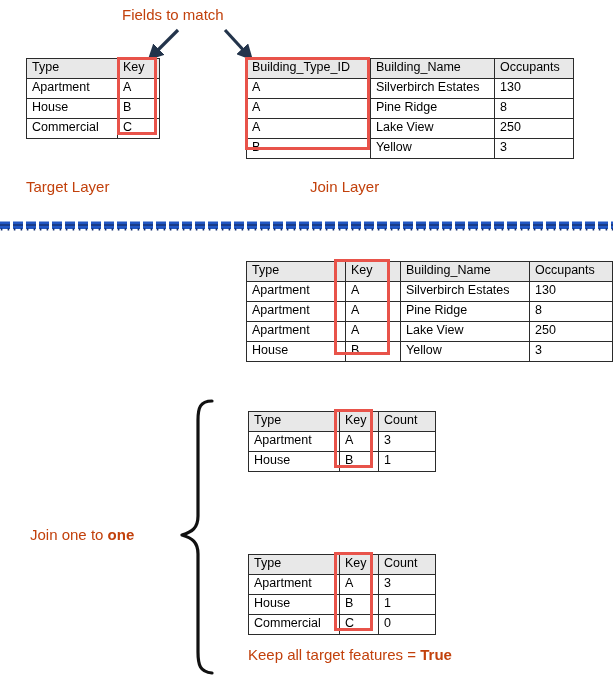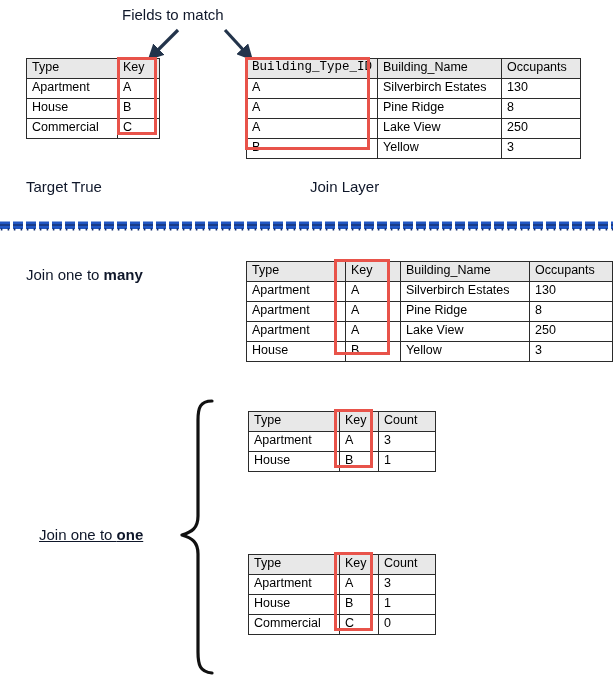--- a/index.html
+++ b/index.html
@@ -16,21 +16,21 @@
     width: 613px;
     height: 689px;
     overflow: hidden;
     background: #ffffff;
   }
   .abs { position: absolute; }
 
   
   .label {
     font-size: 14.5px;
-    color: #0f172a;
+    color: #c2410c;
     white-space: nowrap;
     line-height: 1.15;
   }
   .label.big { font-size: 15px; }
   .label b { font-weight: bold; }
 
   
   table.tbl {
     border-collapse: collapse;
     background: #ffffff;
@@ -120,21 +120,21 @@
         </tr>
       </tbody>
     </table>
   </div>
   <div class="redbox" style="left:117px; top:57px; width:40px; height:78px;"></div>
 
   <div class="abs" style="left:246px; top:58px;">
     <table class="tbl">
       <thead>
         <tr>
-          <th style="width:113px;font-family:Liberation Mono, monospace;">Building_Type_ID</th>
+          <th style="width:113px;">Building_Type_ID</th>
           <th style="width:113px;">Building_Name</th>
           <th style="width:68px;">Occupants</th>
         </tr>
       </thead>
       <tbody>
         <tr>
           <td>A</td>
           <td>Silverbirch Estates</td>
           <td>130</td>
         </tr>
@@ -151,38 +151,35 @@
         <tr>
           <td>B</td>
           <td>Yellow</td>
           <td>3</td>
         </tr>
       </tbody>
     </table>
   </div>
   <div class="redbox" style="left:245px; top:57px; width:125px; height:93px;"></div>
 
-  <div class="abs label big" style="left:26px; top:178px;">Target True</div>
+  <div class="abs label big" style="left:26px; top:178px;">Target Layer</div>
   <div class="abs label big" style="left:310px; top:178px;text-align:right;">Join Layer</div>
 
   <svg class="divider" style="left:0px; top:220px;" width="613" height="11" viewBox="0 0 613 11" preserveAspectRatio="none">
     <defs>
       <pattern id="dashpat" x="0" y="0" width="13" height="11" patternUnits="userSpaceOnUse">
         <rect x="0" y="1.5" width="10" height="7.5" fill="#2257c4"></rect>
         <rect x="0" y="4.3" width="10" height="1.4" fill="#16306f"></rect>
         <rect x="0.8" y="8.2" width="1.6" height="2.3" fill="#16306f"></rect>
         <rect x="7.6" y="8.2" width="1.6" height="2.3" fill="#16306f"></rect>
       </pattern>
     </defs>
     <rect x="0" y="0" width="613" height="11" fill="url(#dashpat)"></rect>
   </svg>
 
-  <div class="abs label big" style="left:26px; top:266px;">
-    <span>Join one to </span><b>many</b>
-  </div>
 
   <div class="abs" style="left:246px; top:261px;">
     <table class="tbl">
       <thead>
         <tr>
           <th style="width:88px;">Type</th>
           <th style="width:44px;">Key</th>
           <th style="width:118px;">Building_Name</th>
           <th style="width:72px;">Occupants</th>
         </tr>
@@ -215,21 +212,21 @@
       </tbody>
     </table>
   </div>
   <div class="redbox" style="left:334px; top:259px; width:56px; height:96px;"></div>
 
   <svg class="brace-svg" style="left:178px; top:398px;" width="42" height="280" viewBox="0 0 42 280">
     <path d="M34,3 C22,3 20,10 20,22 L20,118 C20,130 14,134 4,137
              C14,140 20,144 20,156 L20,254 C20,267 22,274 34,275" fill="none" stroke="#111111" stroke-width="3.2" stroke-linecap="round" stroke-linejoin="round"></path>
   </svg>
 
-  <div class="abs label big" style="left:39px; top:526px;text-decoration:underline;">
+  <div class="abs label big" style="left:30px; top:526px;">
     <span>Join one to </span><b>one</b>
   </div>
 
   <div class="abs" style="left:248px; top:411px;">
     <table class="tbl">
       <thead>
         <tr>
           <th style="width:80px;">Type</th>
           <th style="width:28px;">Key</th>
           <th style="width:46px;">Count</th>
@@ -275,14 +272,17 @@
         <tr>
           <td>Commercial</td>
           <td>C</td>
           <td>0</td>
         </tr>
       </tbody>
     </table>
   </div>
   <div class="redbox" style="left:334px; top:552px; width:39px; height:79px;"></div>
 
+  <div class="abs label big" style="left:248px; top:646px;">
+    <span>Keep all target features = </span><b>True</b>
+  </div>
 
 </div>
 
 </body></html>

